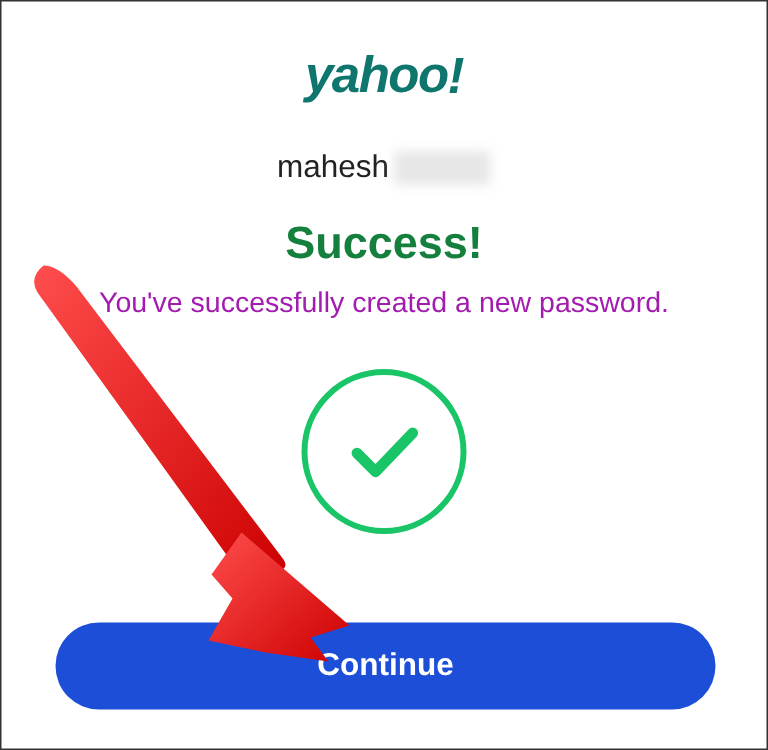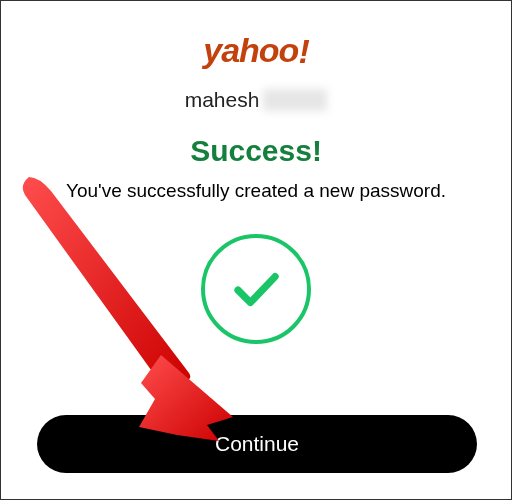--- a/index.html
+++ b/index.html
@@ -9,85 +9,86 @@
       font-family: -apple-system, BlinkMacSystemFont, "Segoe UI", Helvetica, Arial, sans-serif;
       background: #fff;
       border: 1px solid #333;
       display: flex;
       flex-direction: column;
       align-items: center;
       position: relative;
       padding-top: 30px;
     }
     .logo {
-      color: #c2410c;
+      color: #0f766e;
       font-size: 34px;
       font-weight: 800;
       font-style: italic;
       letter-spacing: -1px;
       margin-bottom: 18px;
       font-family: "Helvetica Neue", Helvetica, Arial, sans-serif;
     }
     .logo .bang {
       font-style: italic;
       font-weight: 900;
       display: inline-block;
       transform: translateY(1px);
     }
     .username-row {
       display: flex;
       align-items: center;
       gap: 4px;
       margin-bottom: 22px;
+      margin-top: 12px;
     }
     .username {
       font-size: 21px;
       color: #222;
     }
     .blur-block {
       width: 64px;
       height: 22px;
       background: #e6e6e6;
       filter: blur(4px);
     }
     .heading {
       font-size: 30px;
       font-weight: 700;
       color: #15803d;
       margin-bottom: 12px;
     }
     .subtext {
       font-size: 19px;
-      color: #000000;
+      color: #a21caf;
       margin-bottom: 32px;
       text-align: center;
     }
     .success-circle {
       width: 110px;
       height: 110px;
       border: 4px solid #1ac567;
       border-radius: 50%;
       display: flex;
       align-items: center;
       justify-content: center;
       margin-bottom: 60px;
     }
     .success-circle svg {
       width: 54px;
       height: 54px;
     }
     .continue-btn {
       width: 440px;
       height: 58px;
-      background: #000000;
+      background: #1d4ed8;
       color: #fff;
       border: none;
       border-radius: 29px;
       font-size: 21px;
-      font-weight: 400;
+      font-weight: 700;
       cursor: pointer;
       position: absolute;
       bottom: 26px;
       left: 36px;
     }
     .arrow-overlay {
       position: absolute;
       top: 172px;
       left: 20px;
       pointer-events: none;

